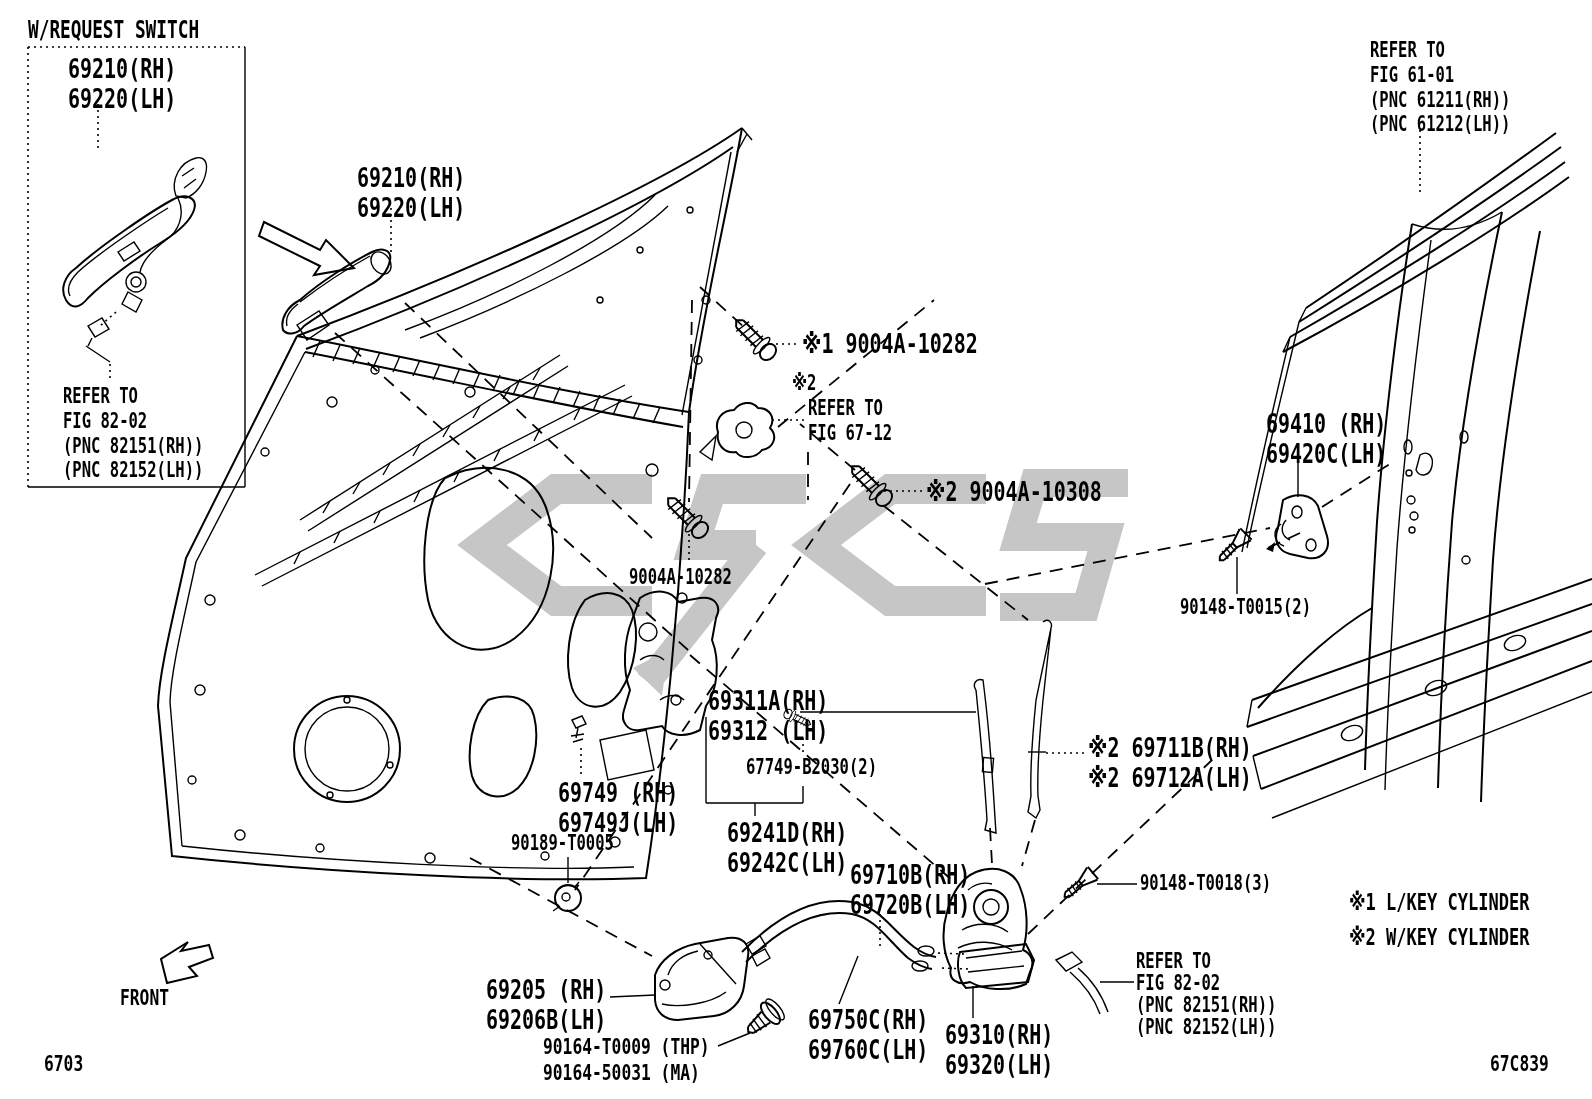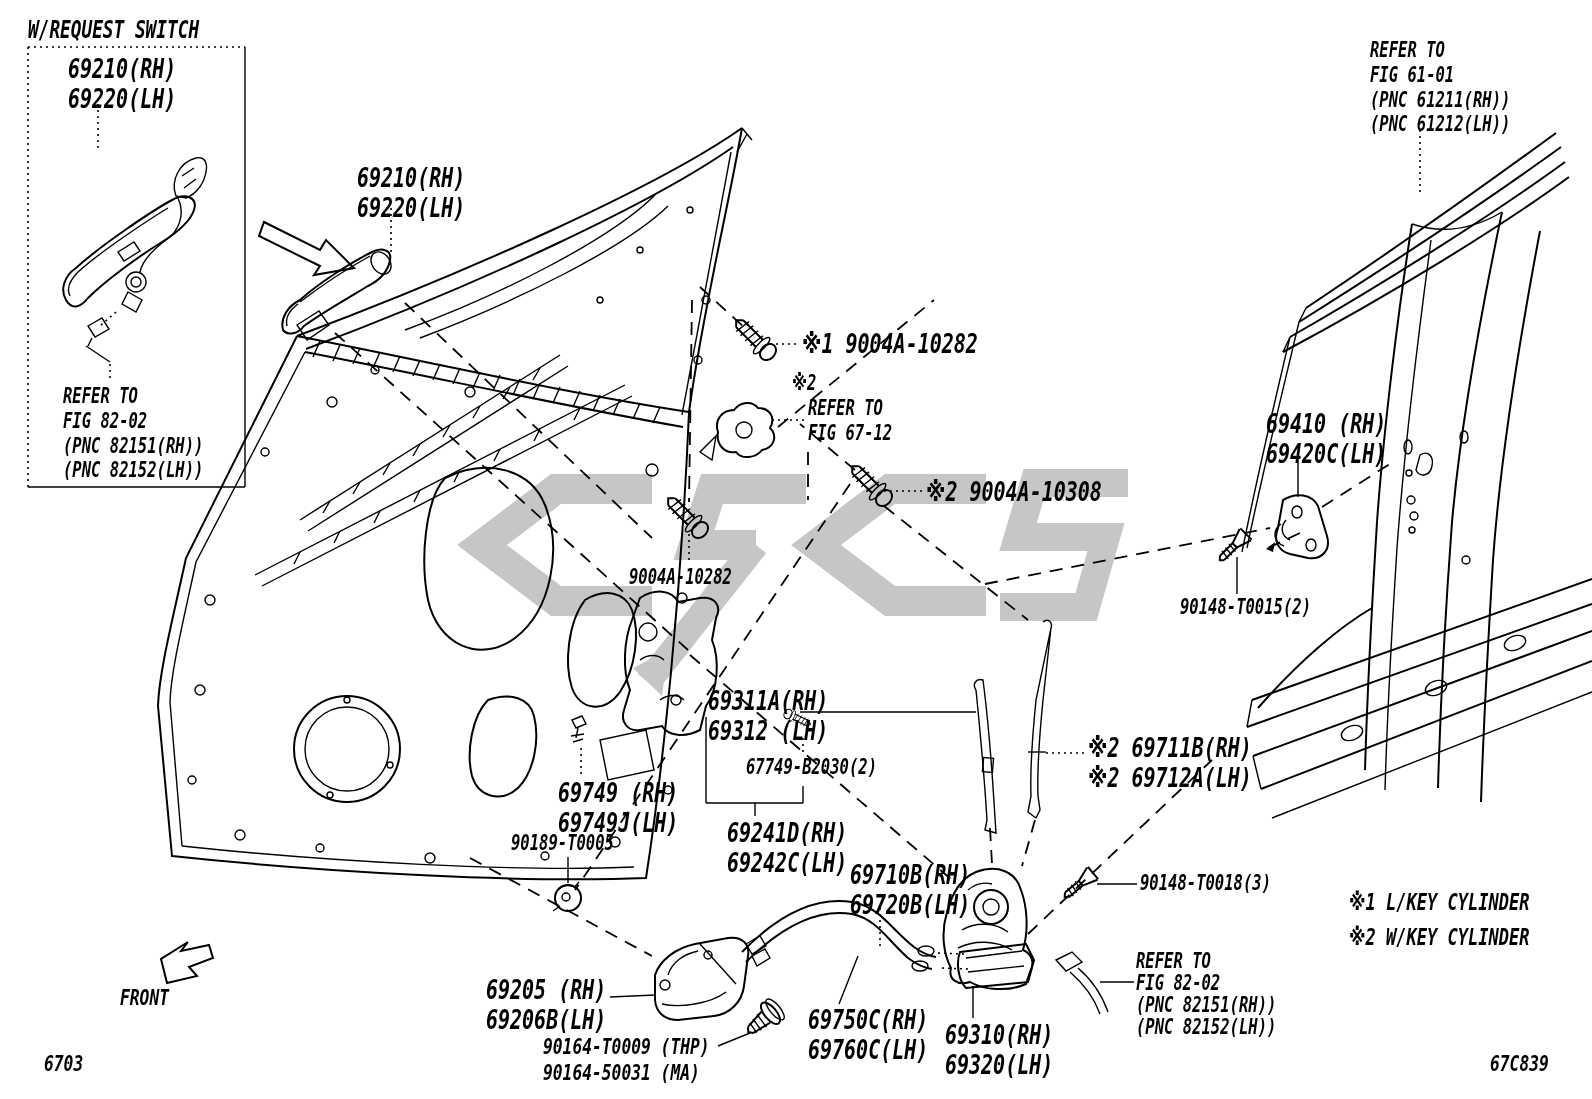--- a/index.html
+++ b/index.html
@@ -1,19 +1,18 @@
 <!DOCTYPE html>
 <html><head>
 <meta charset="utf-8">
 <style>
   html,body{margin:0;padding:0;background:#ffffff;}
   .canvas{
     position:relative;width:1592px;height:1099px;background:#fff;overflow:hidden;
     font-family:"DejaVu Sans Mono","DejaVu Sans",monospace;
-    font-style:italic;
   }
   .art{position:absolute;left:0;top:0;}
   .lbl{
     position:absolute;font-weight:bold;color:#000;white-space:pre;
     transform:scaleX(0.74);transform-origin:0 0;
     font-size:21px;line-height:1.05;letter-spacing:0px;
   }
   .lg{font-size:27px;line-height:1.12;}
   .m2{font-size:22px;line-height:1.1;}
   .leg{font-size:23px;line-height:1.0;}

